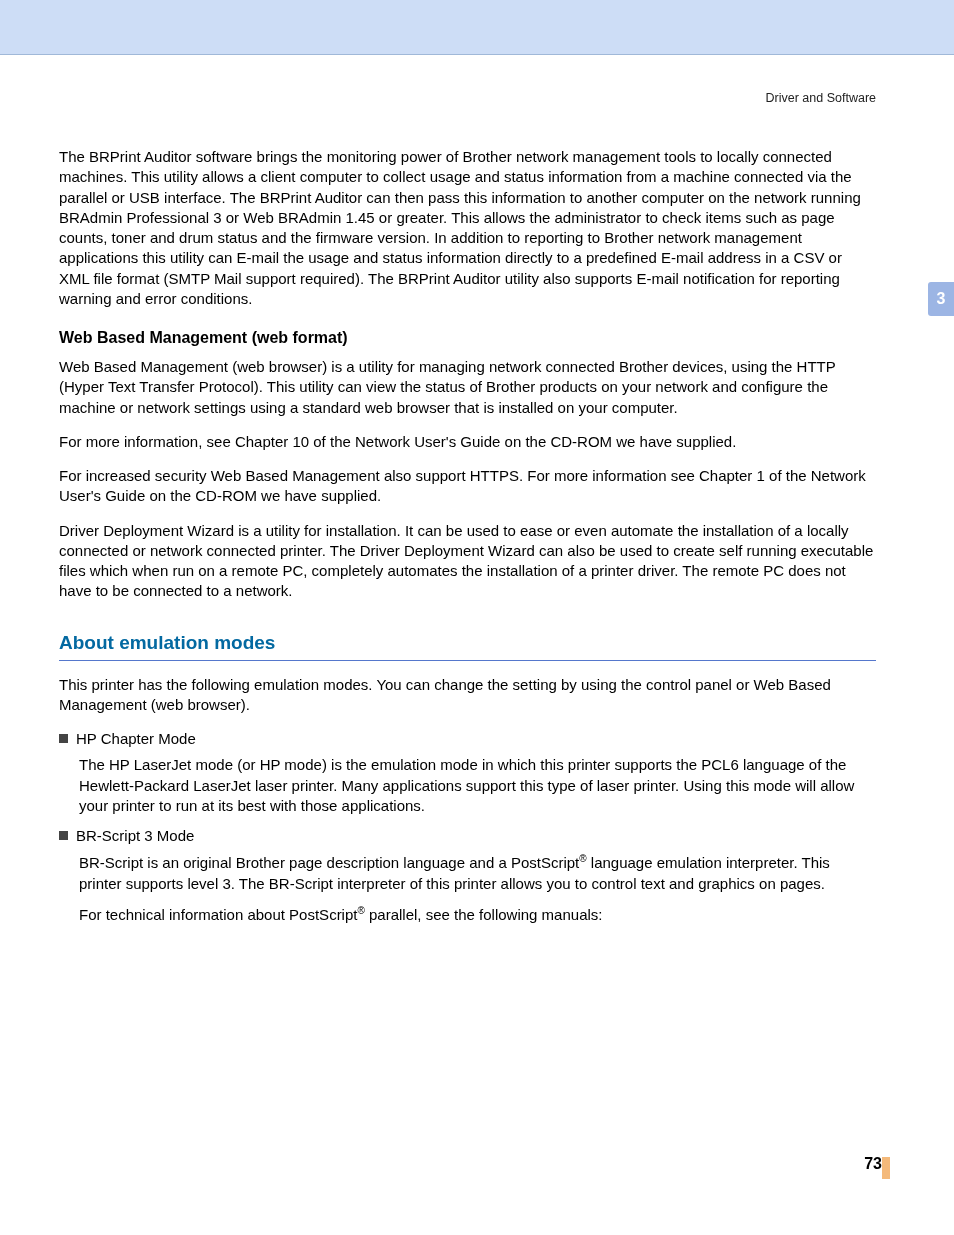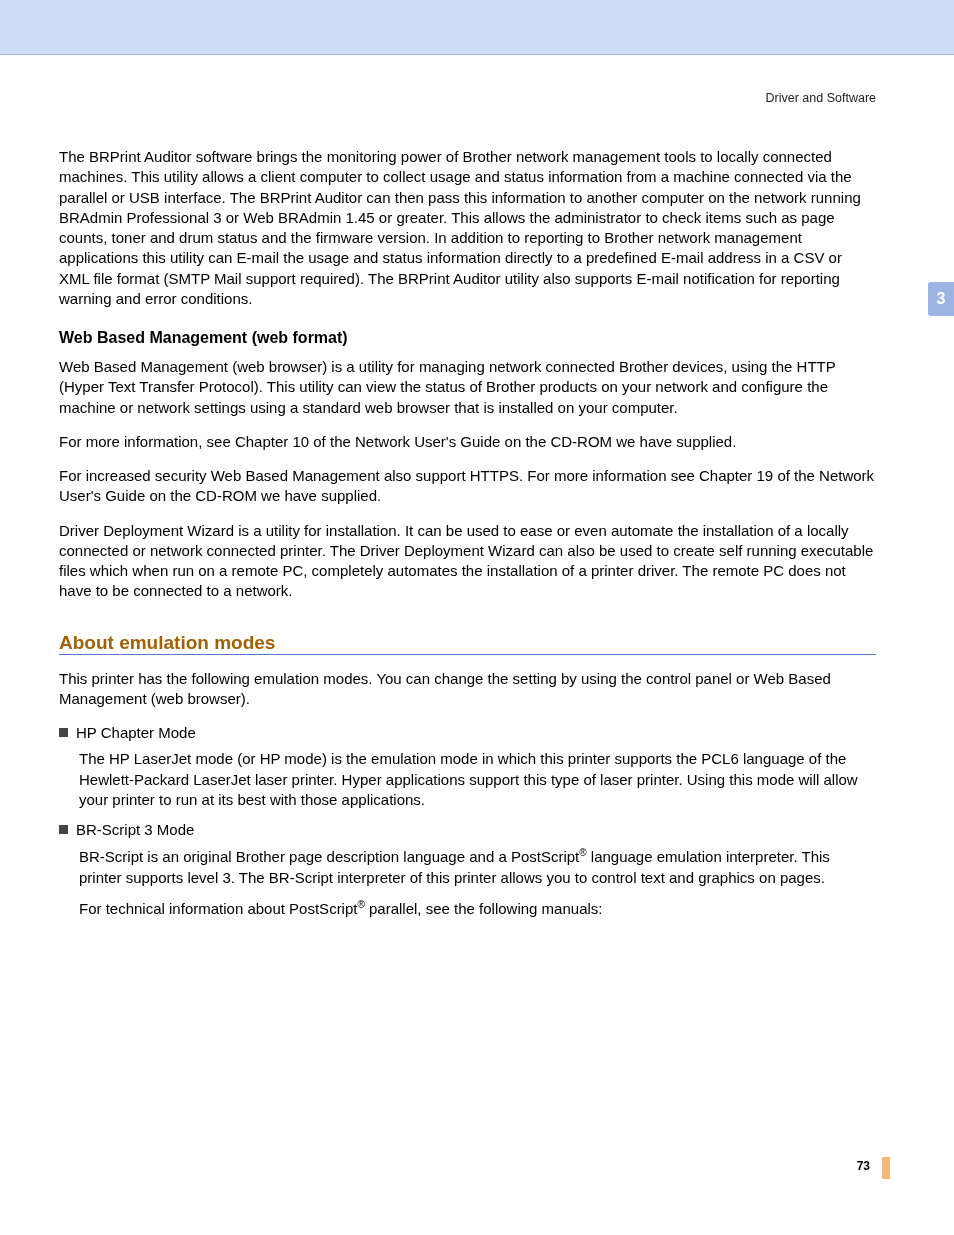--- a/index.html
+++ b/index.html
@@ -49,23 +49,23 @@
     margin-bottom: 10px;
   }
   .sub-heading sup { font-size: 10px; vertical-align: super; }
   p.body {
     line-height: 1.35;
     margin-bottom: 14px;
   }
   .section-heading {
     font-weight: bold;
     font-size: 19px;
-    color: #a16207;
+    color: #0369a1;
     margin-top: 30px;
-    margin-bottom: 0;
+    margin-bottom: 6px;
   }
   .rule {
     border: none;
     border-top: 1.5px solid #5577cc;
     margin-bottom: 14px;
   }
   .bullet-line {
     display: flex;
     align-items: flex-start;
     margin-bottom: 6px;
@@ -75,23 +75,23 @@
     width: 9px; height: 9px; background: #444; flex: 0 0 9px;
     margin-top: 5px; margin-right: 8px;
   }
   .nested {
     margin-left: 20px;
     line-height: 1.35;
     margin-bottom: 10px;
   }
   .page-number {
     position: absolute;
-    right: 84px;
+    right: 72px;
     bottom: 62px;
-    font-size: 12px;
+    font-size: 16px;
     font-weight: bold;
   }
   .pn-bar {
     position: absolute;
     right: 64px;
     bottom: 56px;
     width: 8px;
     height: 22px;
     background: #f4b97a;
   }
@@ -105,33 +105,33 @@
 <div class="chapter-tab">3</div>
 
 <div class="content">
   <div class="running-header">Driver and Software</div>
 
   <p class="body">The BRPrint Auditor software brings the monitoring power of Brother network management tools to locally connected machines. This utility allows a client computer to collect usage and status information from a machine connected via the parallel or USB interface. The BRPrint Auditor can then pass this information to another computer on the network running BRAdmin Professional 3 or Web BRAdmin 1.45 or greater. This allows the administrator to check items such as page counts, toner and drum status and the firmware version. In addition to reporting to Brother network management applications this utility can E-mail the usage and status information directly to a predefined E-mail address in a CSV or XML file format (SMTP Mail support required). The BRPrint Auditor utility also supports E-mail notification for reporting warning and error conditions.</p>
 
   <div class="sub-heading" style="margin-top:20px;">Web Based Management (web format)</div>
   <p class="body">Web Based Management (web browser) is a utility for managing network connected Brother devices, using the HTTP (Hyper Text Transfer Protocol). This utility can view the status of Brother products on your network and configure the machine or network settings using a standard web browser that is installed on your computer.</p>
   <p class="body">For more information, see Chapter 10 of the Network User's Guide on the CD-ROM we have supplied.</p>
-  <p class="body">For increased security Web Based Management also support HTTPS. For more information see Chapter 19 of the Network User's Guide on the CD-ROM we have supplied.</p>
+  <p class="body">For increased security Web Based Management also support HTTPS. For more information see Chapter 1 of the Network User's Guide on the CD-ROM we have supplied.</p>
 
   <p class="body">Driver Deployment Wizard is a utility for installation. It can be used to ease or even automate the installation of a locally connected or network connected printer. The Driver Deployment Wizard can also be used to create self running executable files which when run on a remote PC, completely automates the installation of a printer driver. The remote PC does not have to be connected to a network.</p>
 
   <div class="section-heading">About emulation modes</div>
   <hr class="rule">
   <p class="body">This printer has the following emulation modes. You can change the setting by using the control panel or Web Based Management (web browser).</p>
 
   <div class="bullet-line">
     <div class="sq"></div>
     <div>HP Chapter Mode</div>
   </div>
-  <p class="nested">The HP LaserJet mode (or HP mode) is the emulation mode in which this printer supports the PCL6 language of the Hewlett-Packard LaserJet laser printer. Hyper applications support this type of laser printer. Using this mode will allow your printer to run at its best with those applications.</p>
+  <p class="nested">The HP LaserJet mode (or HP mode) is the emulation mode in which this printer supports the PCL6 language of the Hewlett-Packard LaserJet laser printer. Many applications support this type of laser printer. Using this mode will allow your printer to run at its best with those applications.</p>
 
   <div class="bullet-line">
     <div class="sq"></div>
     <div>BR-Script 3 Mode</div>
   </div>
   <p class="nested">
     <span>BR-Script is an original Brother page description language and a PostScript</span><sup>®</sup><span> language emulation interpreter. This printer supports level 3. The BR-Script interpreter of this printer allows you to control text and graphics on pages.</span>
   </p>
   <p class="nested">
     <span>For technical information about PostScript</span><sup>®</sup><span> parallel, see the following manuals:</span>

